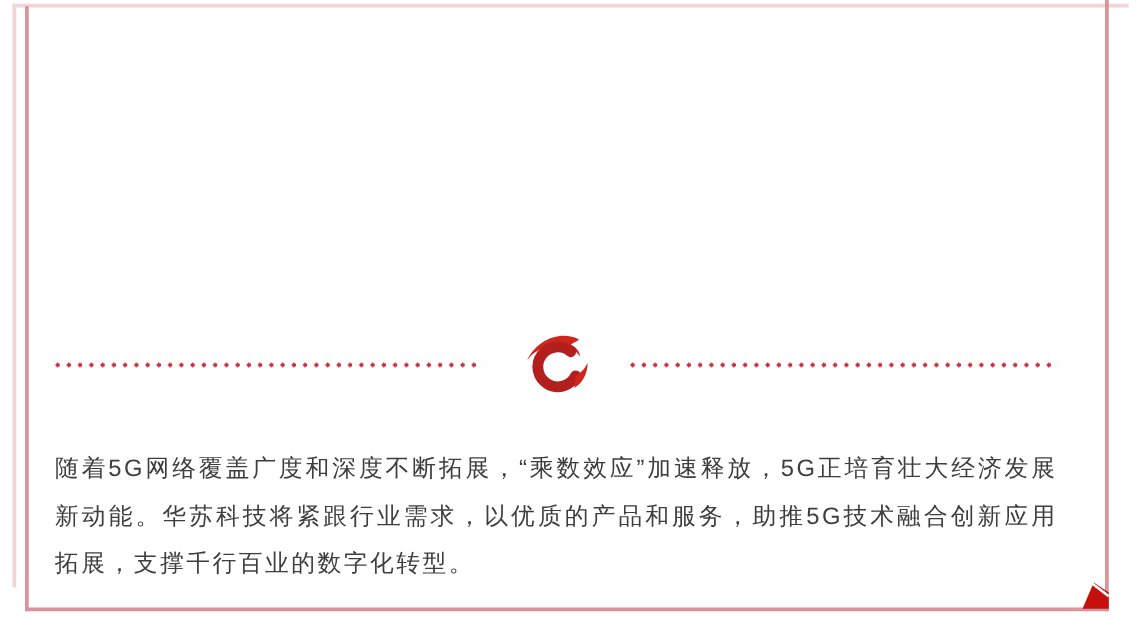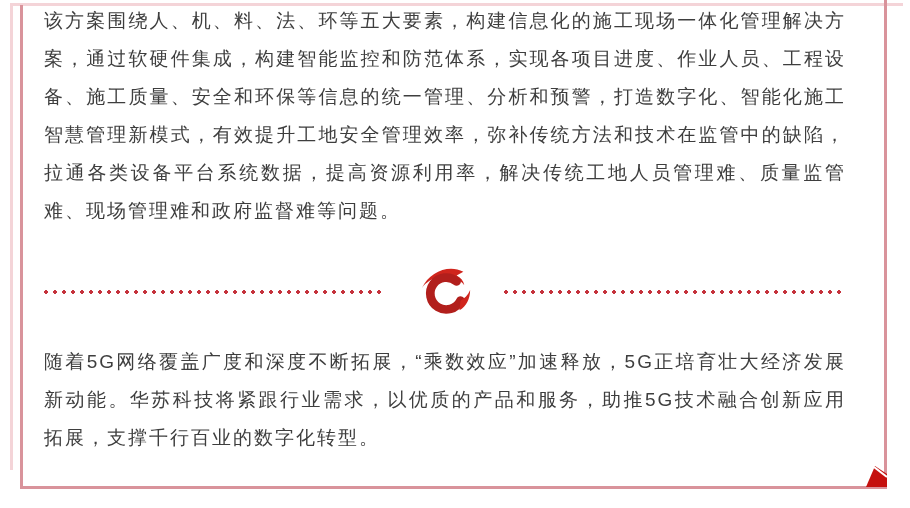--- a/index.html
+++ b/index.html
@@ -26,21 +26,21 @@
   }
   .para{
     margin:0;
     font-size:19px;
     line-height:38px;
     letter-spacing:2px;
     color:#3e3e3e;
     text-align:justify;
     text-justify:inter-ideograph;
   }
-  #para2{margin-top:0;}
+  #para2{margin-top:14px;}
   
   #divider{
     position:absolute;
     left:44px;top:260px;width:802px;height:64px;
     display:flex;align-items:center;justify-content:space-between;
   }
   .dots{
     height:4px;flex:1 1 auto;
     background-image:radial-gradient(circle at 2px 2px,#c5323c 1.6px,transparent 1.8px);
     background-size:9px 4px;
@@ -63,23 +63,20 @@
   <div class="line" id="outer-left"></div>
   <div class="line" id="inner-left"></div>
   <div class="line" id="inner-right"></div>
   <div class="line" id="inner-bottom"></div>
 
   <svg id="corner-fold" viewBox="0 0 24 24">
     <polygon points="2,23 23,23 23,10 11,2" fill="#c5100e"></polygon>
     <line x1="10" y1="3" x2="23" y2="13" stroke="#ffffff" stroke-width="2.2"></line>
   </svg>
 
-  <div id="content">
-    <p class="para" id="para1">该方案围绕人、机、料、法、环等五大要素，构建信息化的施工现场一体化管理解决方案，通过软硬件集成，构建智能监控和防范体系，实现各项目进度、作业人员、工程设备、施工质量、安全和环保等信息的统一管理、分析和预警，打造数字化、智能化施工智慧管理新模式，有效提升工地安全管理效率，弥补传统方法和技术在监管中的缺陷，拉通各类设备平台系统数据，提高资源利用率，解决传统工地人员管理难、质量监管难、现场管理难和政府监督难等问题。</p>
-  </div>
 
   <div id="divider">
     <div class="dots left-seg"></div>
     <div id="logo-wrap">
       <svg width="58" height="54" viewBox="0 0 60 54">
 
         <path d="M6,23 C14,6 34,-2 49,6 L42,10 C46,12 49,15 50,20 C44,12 34,9 25,11 C17,13 10,17 6,23 Z" fill="#d0251d"></path>
 
         <path d="M42,16 A16.5,16.5 0 1 0 46,36" fill="none" stroke="#b21f1c" stroke-width="9" stroke-linecap="round"></path>
 

